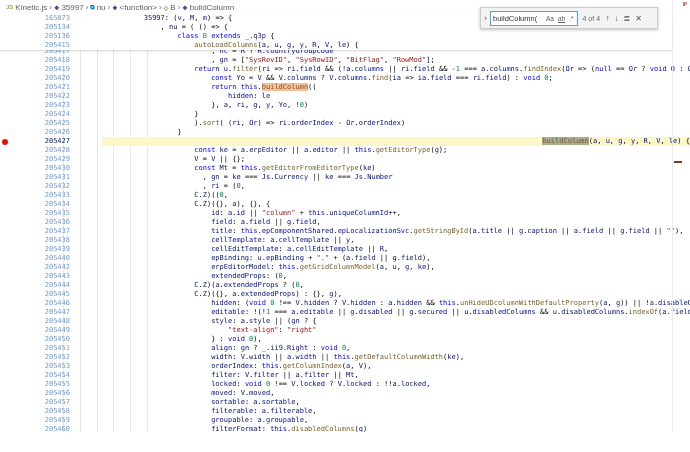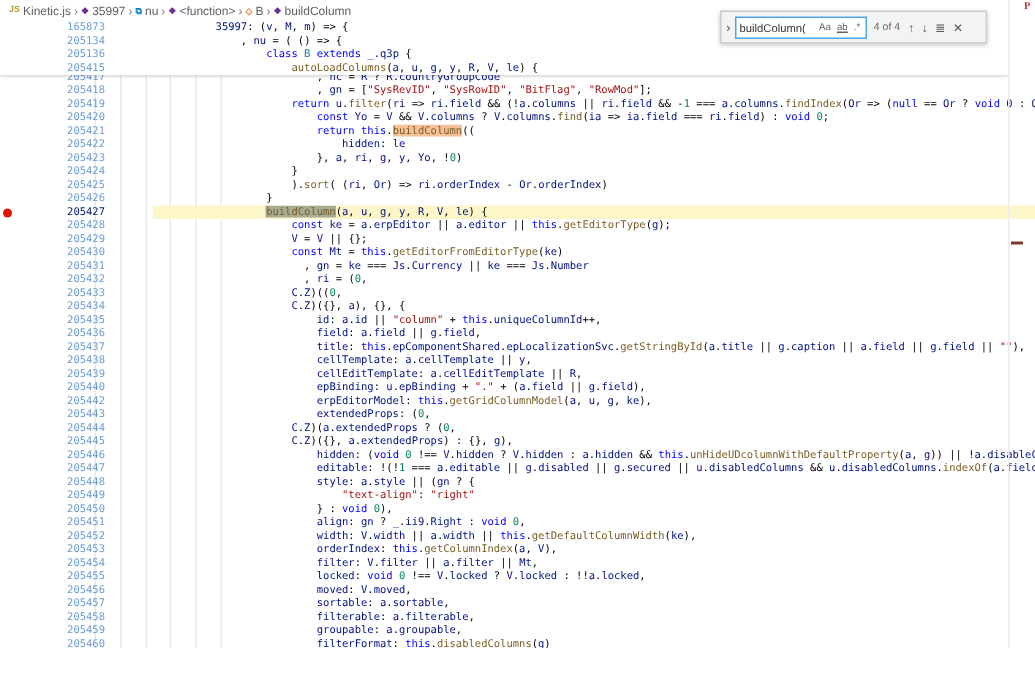--- a/index.html
+++ b/index.html
@@ -42,21 +42,21 @@
   
   .code{position:absolute;top:50px;left:0;width:690px;height:402px;overflow:hidden;z-index:1;}
   .row{display:flex;height:9px;line-height:9px;font-size:7px;white-space:pre;gap:32px;}
   .row.partial{height:6px;overflow:hidden;align-items:center;}
   .row.partial .num,.row.partial .src{margin-top:-3px;}
   .glyph{width:10px;flex:none;position:relative;}
   .bp{position:absolute;left:2px;top:1.5px;width:6px;height:6px;border-radius:50%;background:var(--bp);}
   .num{width:28px;flex:none;text-align:right;color:var(--lnum);}
   .src{flex:1;padding-left:8px;color:#000;overflow:hidden;}
   .row.active .num{color:var(--lnumActive);}
-  .row.active .src{background:linear-gradient(to right,var(--activeLine) 0,var(--activeLine) 626px,transparent 626px);}
+  .row.active .src{background:linear-gradient(to right,var(--activeLine) 0,var(--activeLine) 626px,transparent 626px);text-align:right;}
 
   .tk-k{color:var(--kw);} .tk-s{color:var(--str);} .tk-f{color:var(--fn);}
   .tk-v{color:var(--vr);} .tk-n{color:var(--numc);} .tk-t{color:var(--typ);} .tk-d{color:#000;}
   .m-cur{background:var(--matchCur);} .m-oth{background:var(--matchOth);}
 
   
   .overview{position:absolute;top:0;right:0;width:17px;height:452px;border-left:1px solid #ececec;z-index:5;}
   .ov-p{position:absolute;top:0;right:3px;font-size:7px;font-weight:bold;color:#b03a2e;
         font-family:"Liberation Serif",serif;}
   .ov-dash{position:absolute;top:161px;left:1px;width:8px;height:2px;background:#7a3b2e;}

